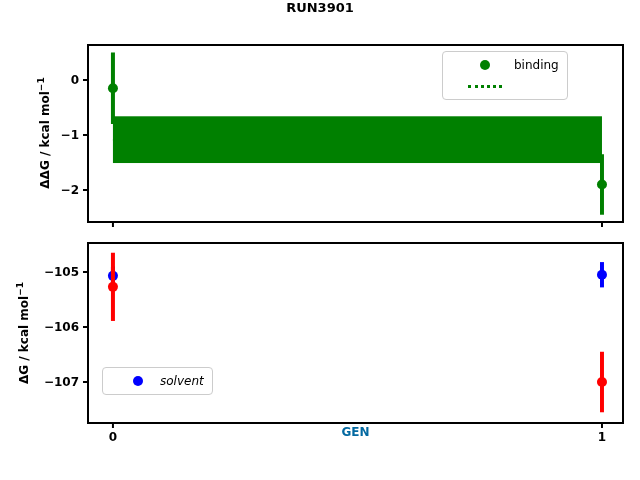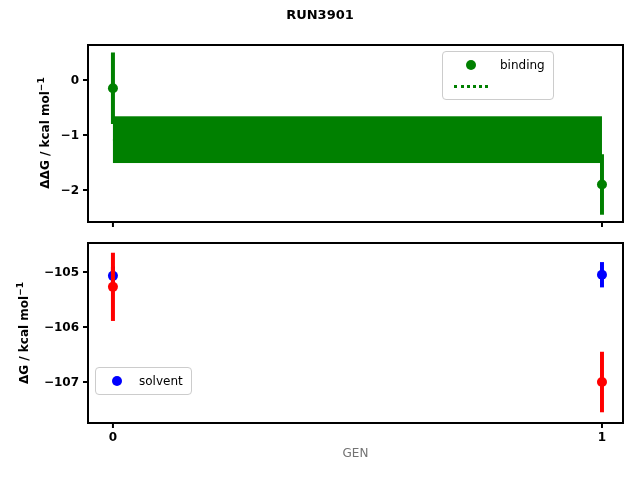--- a/index.html
+++ b/index.html
@@ -1,27 +1,27 @@
 <!DOCTYPE html>
 <html><head>
 <meta charset="utf-8">
 <style>
   html,body{margin:0;padding:0;background:#fff;}
   #figure{position:relative;width:640px;height:480px;background:#ffffff;
           font-family:"DejaVu Sans",sans-serif;overflow:hidden;}
   #plot-svg{position:absolute;left:0;top:0;}
-  .fig-title{position:absolute;left:0;top:7px;width:640px;text-align:center;
+  .fig-title{position:absolute;left:0;top:0;width:640px;text-align:center;
              font-size:13px;font-weight:bold;color:#000;}
-  .xlabel{position:absolute;left:88px;top:446px;width:535px;text-align:center;
-          font-size:12px;font-weight:normal;color:#737373;}
+  .xlabel{position:absolute;left:88px;top:425px;width:535px;text-align:center;
+          font-size:12px;font-weight:bold;color:#0369a1;}
   .ylabel{position:absolute;font-size:12px;font-weight:bold;color:#000;white-space:nowrap;
           transform:translate(-50%,-50%) rotate(-90deg);}
   .ylabel sup{font-size:9px;}
   .legend{position:absolute;background:#fff;border:1px solid #ccc;border-radius:4px;
-          padding:4px 8px 4px 6px;display:flex;flex-direction:column;gap:3px;
+          padding:4px 8px 4px 20px;display:flex;flex-direction:column;gap:3px;
           font-size:12px;color:#000;}
   .legend-row{display:flex;align-items:center;height:18px;}
   .lm-cell{display:flex;align-items:center;justify-content:center;}
   .lm-dot{width:10px;height:10px;border-radius:50%;}
   .lm-dotted{width:34px;height:0;border-top:3px dotted;}
   .legend-label{margin-left:7px;white-space:nowrap;}
 </style>
 </head>
 <body>
 
@@ -72,21 +72,21 @@
           <span class="lm-dot" style="background: rgb(0, 128, 0);"></span>
         </span>
         <span class="legend-label">binding</span>
       </div>
       <div class="legend-row">
         <span class="lm-cell" style="width: 44px;">
           <span class="lm-dotted" style="border-top-color: rgb(0, 128, 0);"></span>
         </span>
       </div>
     </div>
-    <div class="legend" style="left: 95px; top: 367px;">
+    <div class="legend" style="left: 102px; top: 367px; font-style: italic;">
       <div class="legend-row">
         <span class="lm-cell" style="width: 30px;">
           <span class="lm-dot" style="background: rgb(0, 0, 255);"></span>
         </span>
         <span class="legend-label">solvent</span>
       </div>
     </div>
   </div>
 
 </body></html>

